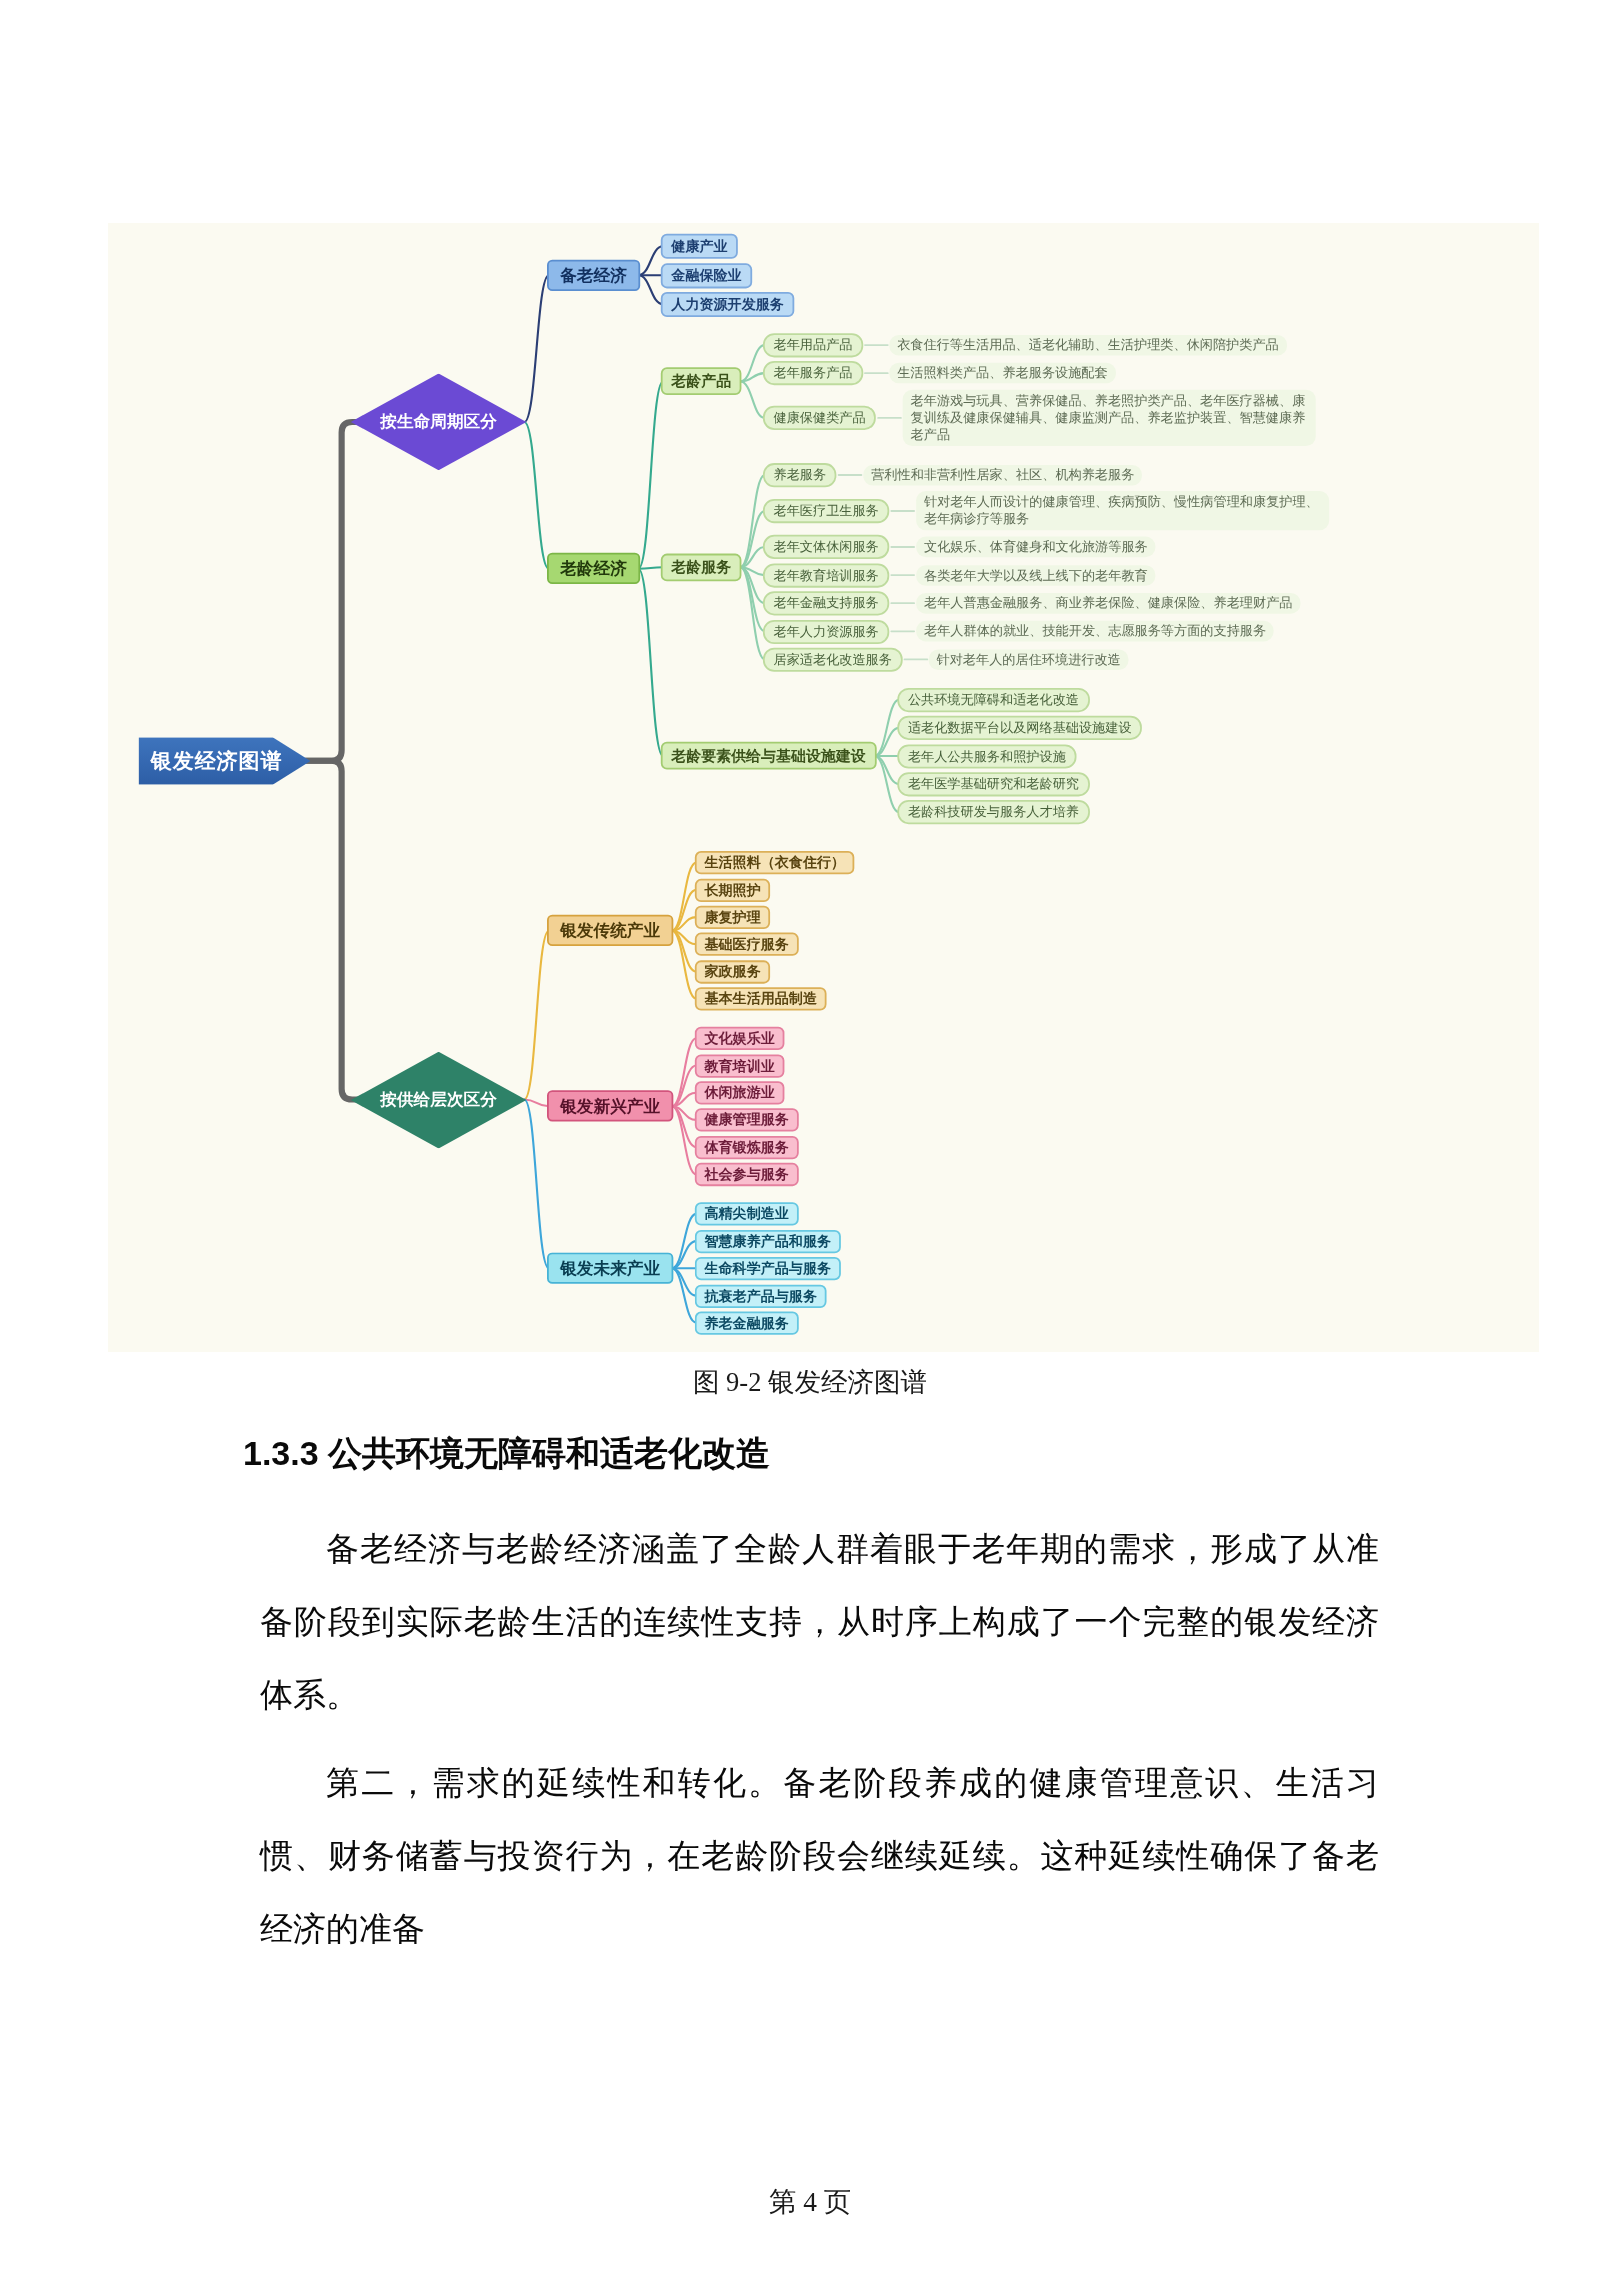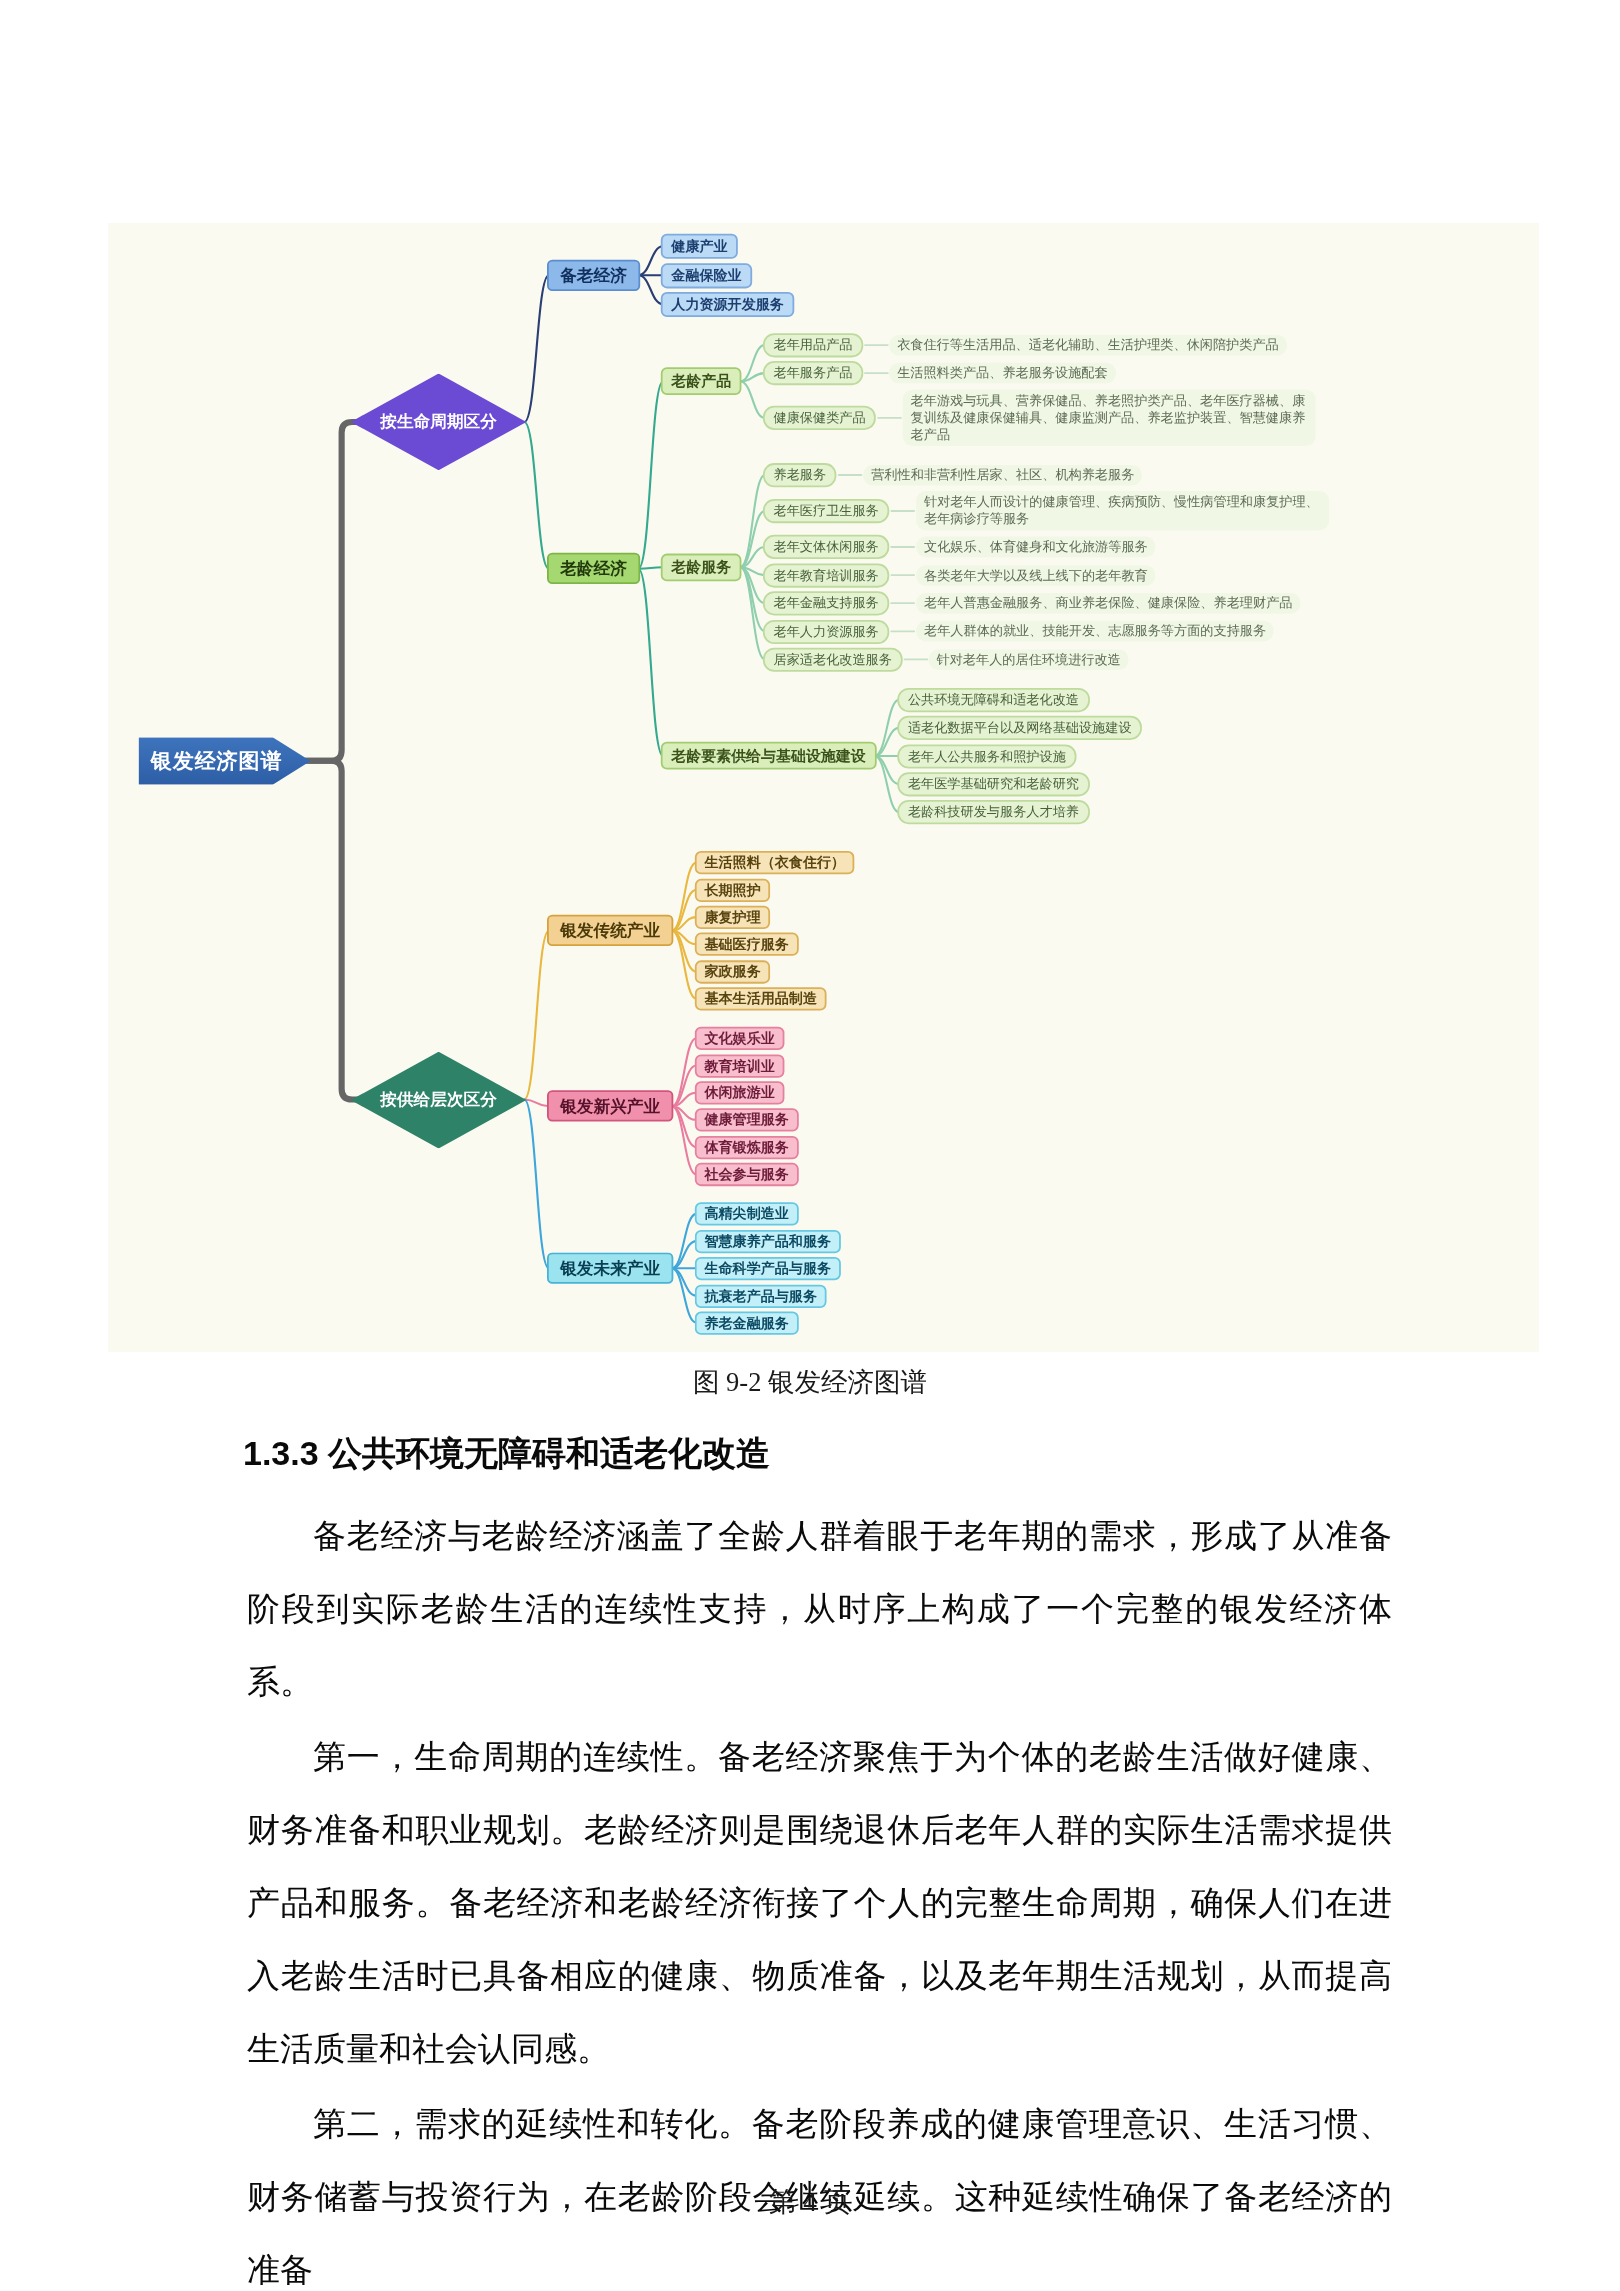--- a/index.html
+++ b/index.html
@@ -40,21 +40,21 @@
   .desc-wide{white-space:normal;width:461px;line-height:1.3;}
   .orange-main{background:#f2d193;border:2px solid #d6a23e;color:#4c3a09;font-size:18.6px;font-weight:bold;padding:4.9px 12.7px;border-radius:5.9px;}
   .orange-leaf{background:#f6e3b7;border:2px solid #dcb058;color:#594410;font-size:15.7px;font-weight:600;padding:2px 8.8px;border-radius:6.9px;}
   .pink-main{background:#f190ac;border:2px solid #d2547c;color:#551129;font-size:18.6px;font-weight:bold;padding:4.9px 12.7px;border-radius:5.9px;}
   .pink-leaf{background:#f9bece;border:2px solid #e5809f;color:#6d1d3a;font-size:15.7px;font-weight:600;padding:2px 8.8px;border-radius:6.9px;}
   .cyan-main{background:#9ae3ef;border:2px solid #47b3d6;color:#093d51;font-size:18.6px;font-weight:bold;padding:4.9px 12.7px;border-radius:5.9px;}
   .cyan-leaf{background:#c3f0f8;border:2px solid #66c8e2;color:#0d4a63;font-size:15.7px;font-weight:600;padding:2px 8.8px;border-radius:6.9px;}
   .caption{position:absolute;left:0;top:1364px;width:1620px;text-align:center;font-size:26.5px;color:#1a1a1a;}
   .heading{position:absolute;left:243px;top:1431px;font-size:34px;font-weight:bold;color:#0a0a0a;font-family:"Liberation Sans",sans-serif;}
   .bodytext{position:absolute;left:245px;top:1498px;width:1149px;font-size:33px;line-height:73px;text-align:justify;color:#0a0a0a;}
-  .bodytext p{margin:2px;text-indent:2em;}
+  .bodytext p{margin:15px;text-indent:2em;}
   .pagefooter{position:absolute;left:0;top:2184px;width:1620px;text-align:center;font-size:27.4px;color:#1a1a1a;}
 </style>
 </head>
 <body>
 
 <div class="figure">
   <svg id="mm-edges" width="1431" height="1129" viewBox="0 0 1460 1152">
     <g id="mm-g" transform="scale(0.8959311424100157)">
         <path d="M 225 612.4375 L 254 612.4375 Q 266 612.4375 266 600.4375 L 266 238.625 Q 266 226.625 278 226.625 L 284 226.625" stroke="#666666" stroke-width="7" fill="none" stroke-linecap="round" stroke-linejoin="round"></path>
         <path d="M 225 612.4375 L 254 612.4375 Q 266 612.4375 266 624.4375 L 266 986.25 Q 266 998.25 278 998.25 L 284 998.25" stroke="#666666" stroke-width="7" fill="none" stroke-linecap="round" stroke-linejoin="round"></path>
@@ -172,18 +172,17 @@
       <div class="node n-root" style="left: 34px; top: 574px;">银发经济图谱</div>
     </div>
 </div>
 
 <div class="caption">图 9-2 银发经济图谱</div>
 
 <div class="heading">1.3.3 公共环境无障碍和适老化改造</div>
 
 <div class="bodytext">
   <p>备老经济与老龄经济涵盖了全龄人群着眼于老年期的需求，形成了从准备阶段到实际老龄生活的连续性支持，从时序上构成了一个完整的银发经济体系。</p>
-  <p>第一，生命周期的连续性。备老经济聚焦于为个体的老龄生活做好健康、财务准备和职业规划。老龄经济则是围绕退休后老年人群的实际生活需求提供产品和服务。备老经济和老龄经济衔接了个人的完整生命周期，确保人们在进入老龄生活时已具备相应的健康、物质准备，以及老年期生活规划，从而提高生活质量和社会认同感。</p>
   <p>第二，需求的延续性和转化。备老阶段养成的健康管理意识、生活习惯、财务储蓄与投资行为，在老龄阶段会继续延续。这种延续性确保了备老经济的准备</p>
 </div>
 
 <div class="pagefooter">第 4 页</div>
 
 
 </body></html>

